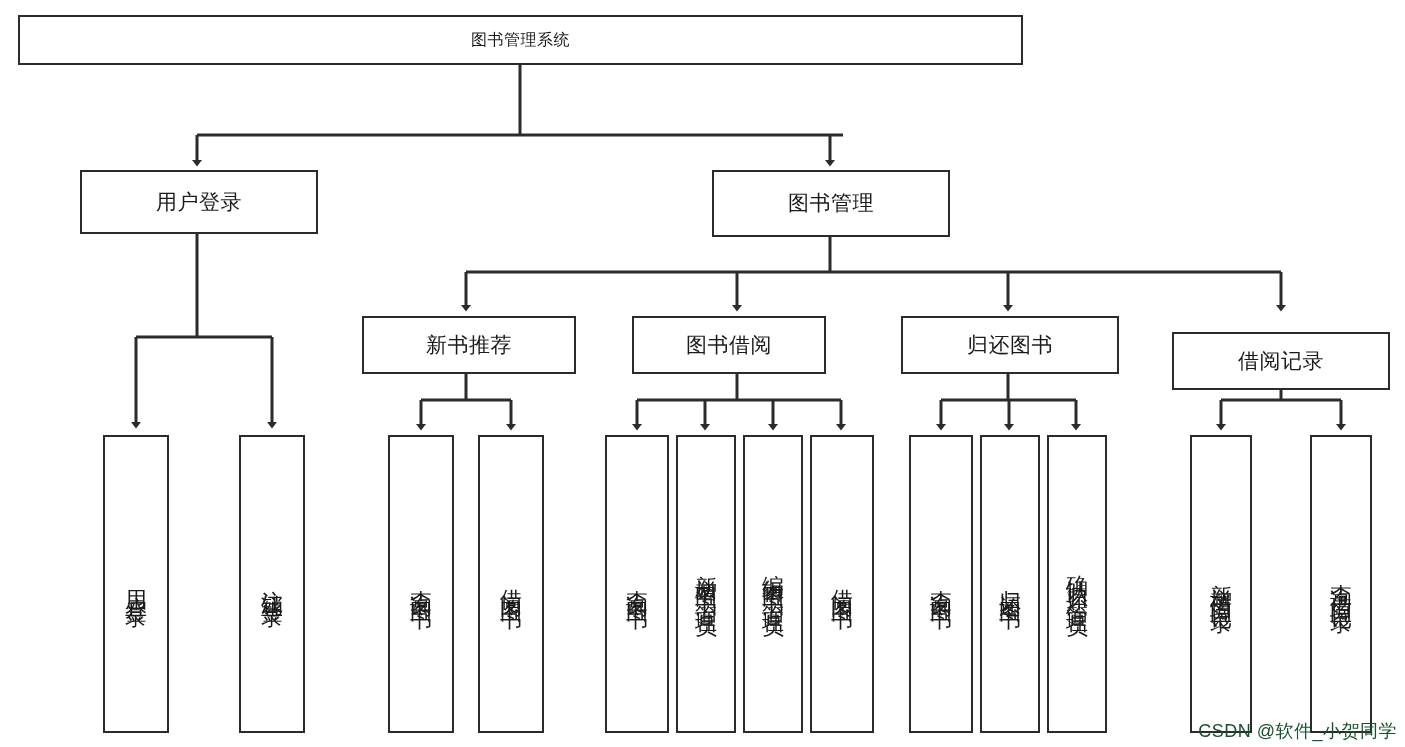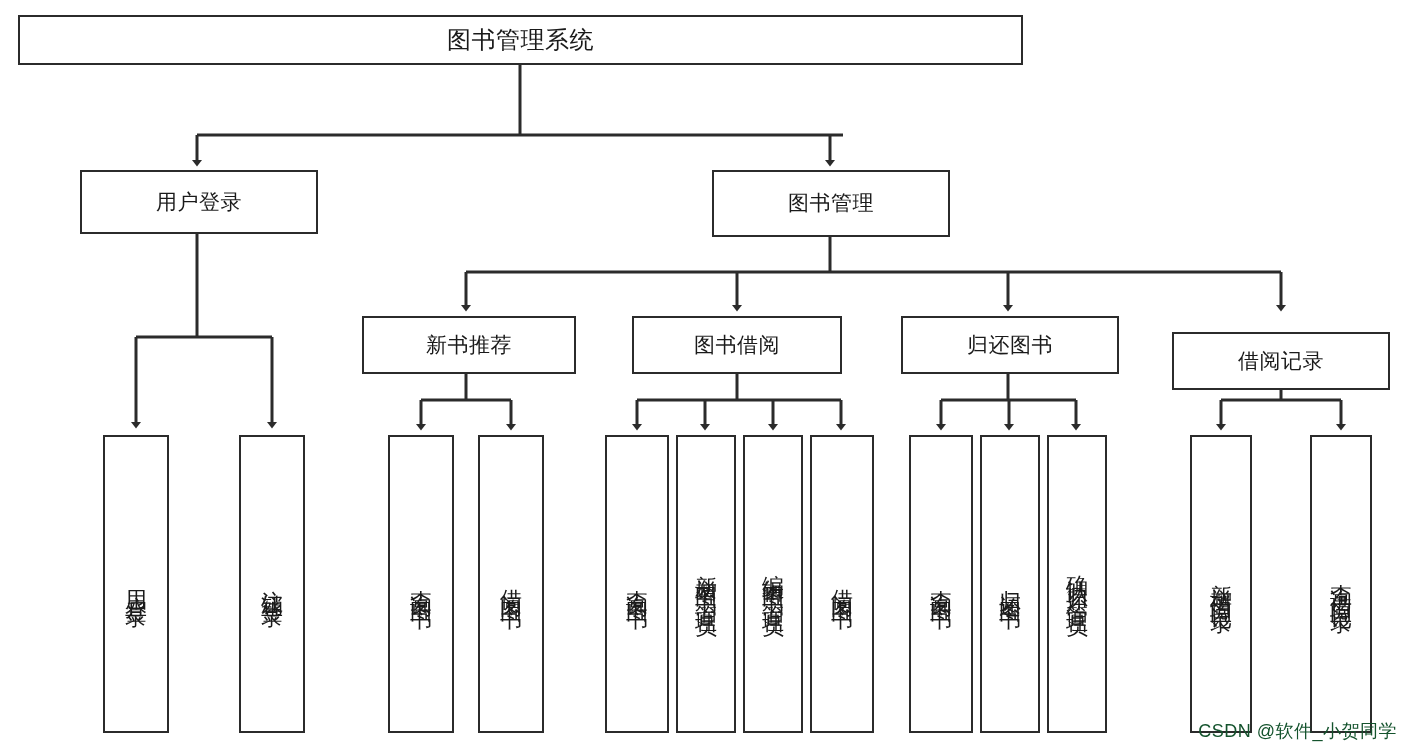--- a/index.html
+++ b/index.html
@@ -42,21 +42,21 @@
     text-align: center;
     line-height: 1.18;
     white-space: pre;
   }
   
   .node.horiz .node-label {
     font-size: 21px;
     letter-spacing: 0.5px;
   }
   .node.root .node-label {
-    font-size: 24px;
+    font-size: 16px;
   }
   
   .node.vert {
     align-items: center;
     justify-content: center;
   }
   .node.vert .node-label {
     writing-mode: vertical-rl;
     text-orientation: upright;
     font-size: 22px;
@@ -138,21 +138,21 @@
   <div class="node horiz" style="left:80px; top:170px; width:238px; height:64px;">
     <span class="node-label">用户登录</span>
   </div>
   <div class="node horiz" style="left:712px; top:170px; width:238px; height:67px;">
     <span class="node-label">图书管理</span>
   </div>
 
   <div class="node horiz" style="left:362px; top:316px; width:214px; height:58px;">
     <span class="node-label">新书推荐</span>
   </div>
-  <div class="node horiz" style="left:632px; top:316px; width:210px; height:58px;">
+  <div class="node horiz" style="left:632px; top:316px; width:194px; height:58px;">
     <span class="node-label">图书借阅</span>
   </div>
   <div class="node horiz" style="left:901px; top:316px; width:218px; height:58px;">
     <span class="node-label">归还图书</span>
   </div>
   <div class="node horiz" style="left:1172px; top:332px; width:218px; height:58px;">
     <span class="node-label">借阅记录</span>
   </div>
 
   <div class="node vert" style="left:103px; top:435px; width:66px; height:298px;">

